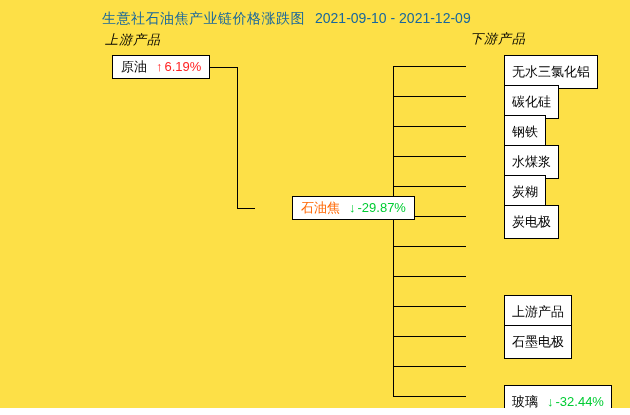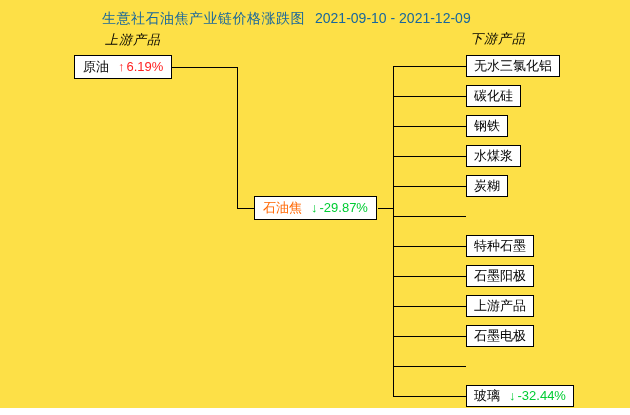--- a/index.html
+++ b/index.html
@@ -12,23 +12,23 @@
     position:absolute;left:102px;top:10px;font-size:14px;
     color:var(--title,#18679c);white-space:nowrap;letter-spacing:.5px;
   }
   .title .date{margin-left:10px;letter-spacing:0;}
   .col-label{position:absolute;font-size:13px;color:#000;letter-spacing:1px;white-space:nowrap;font-style:italic;}
   #upstream-label{left:105px;top:31px;}
   #downstream-label{left:470px;top:30px;}
   .node{
     position:absolute;background:#fff;border:1px solid var(--line,#000);
     font-size:13px;line-height:16px;padding:3px 8px;white-space:nowrap;
-    box-sizing:border-box;cursor:pointer;
+    box-sizing:border-box;cursor:pointer;margin-left:38px;
   }
-  .dnode{left:466px;padding:2px 7px;line-height:16px;}
+  .dnode{left:466px;padding:8px 7px;line-height:16px;}
   .arrow{margin-left:9px;}
   .chgval{margin-left:2px;}
   .arrow:empty,.chgval:empty{display:none;}
   .rise{color:var(--rise,#f22);}
   .fall{color:var(--fall,#0c3);}
   .petcoke{color:var(--petcoke,#f60);}
   .line{position:absolute;background:var(--line,#000);}
 </style>
 </head>
 <body>
@@ -76,25 +76,22 @@
   </div>
   <div class="node dnode" style="top:115px">
     <span>钢铁</span>
   </div>
   <div class="node dnode" style="top:145px">
     <span>水煤浆</span>
   </div>
   <div class="node dnode" style="top:175px">
     <span>炭糊</span>
   </div>
-  <div class="node dnode" style="top:235px">
-    <span>特种石墨</span>
-  </div>
-  <div class="node dnode" style="top:265px">
-    <span>石墨阳极</span>
+  <div class="node dnode" style="top:205px">
+    <span>炭电极</span>
   </div>
   <div class="node dnode" style="top:295px">
     <span>上游产品</span>
   </div>
   <div class="node dnode" style="top:325px">
     <span>石墨电极</span>
   </div>
   <div class="node dnode" style="top:385px">
     <span>玻璃</span><span class="arrow fall">↓</span><span class="chgval fall">-32.44%</span>
   </div>

